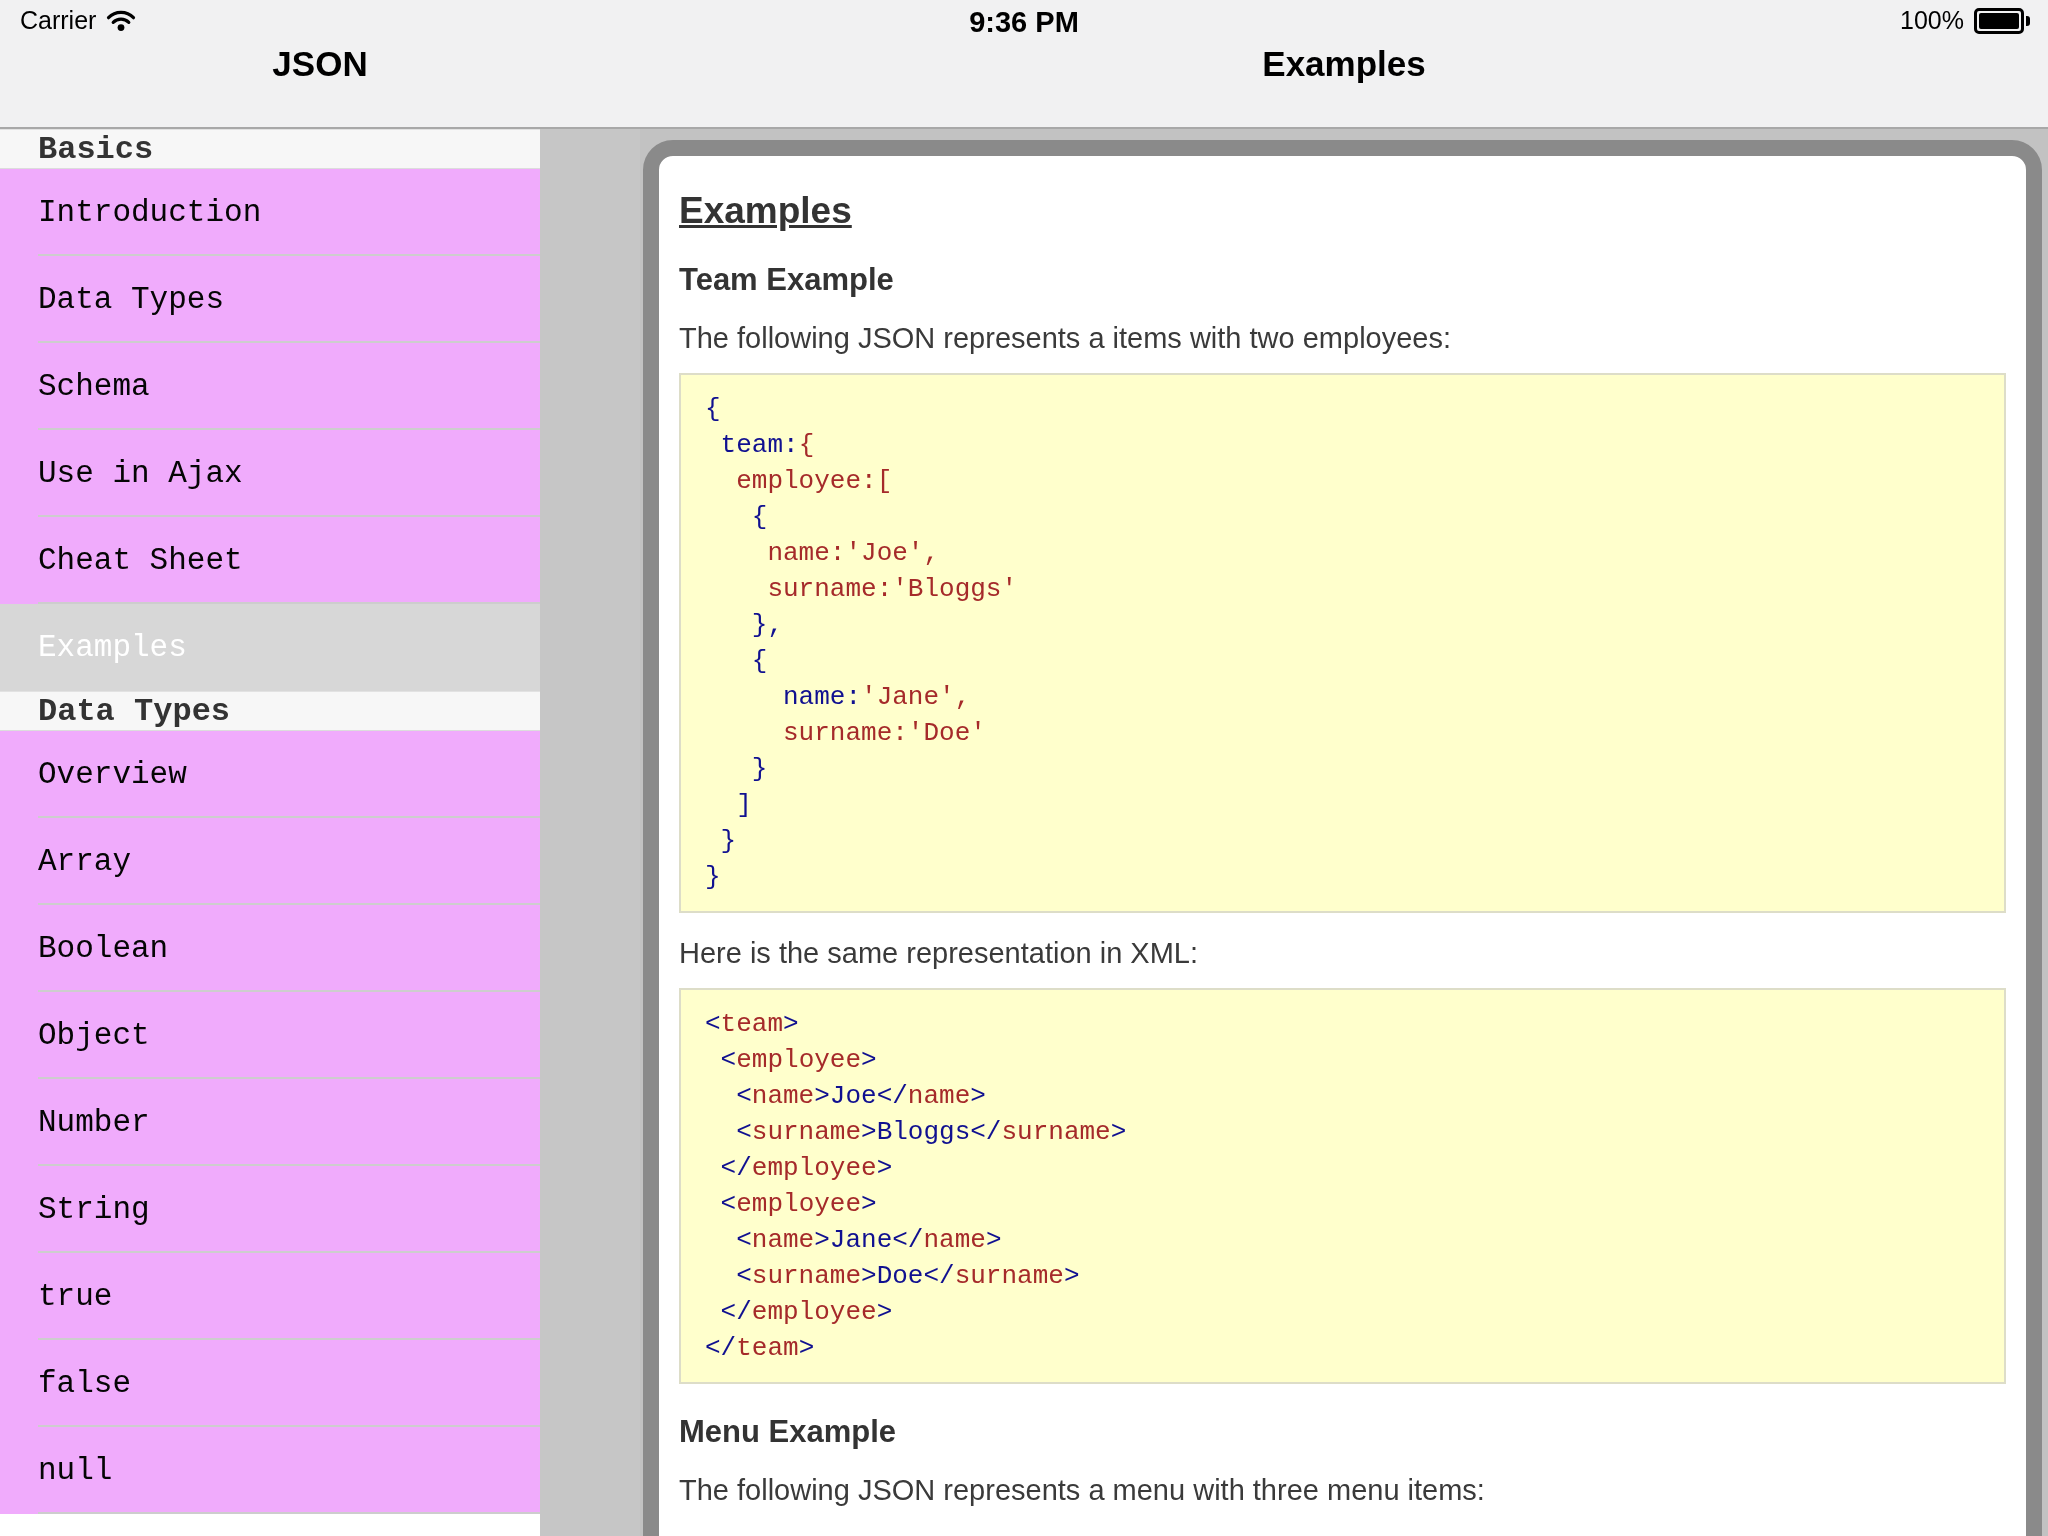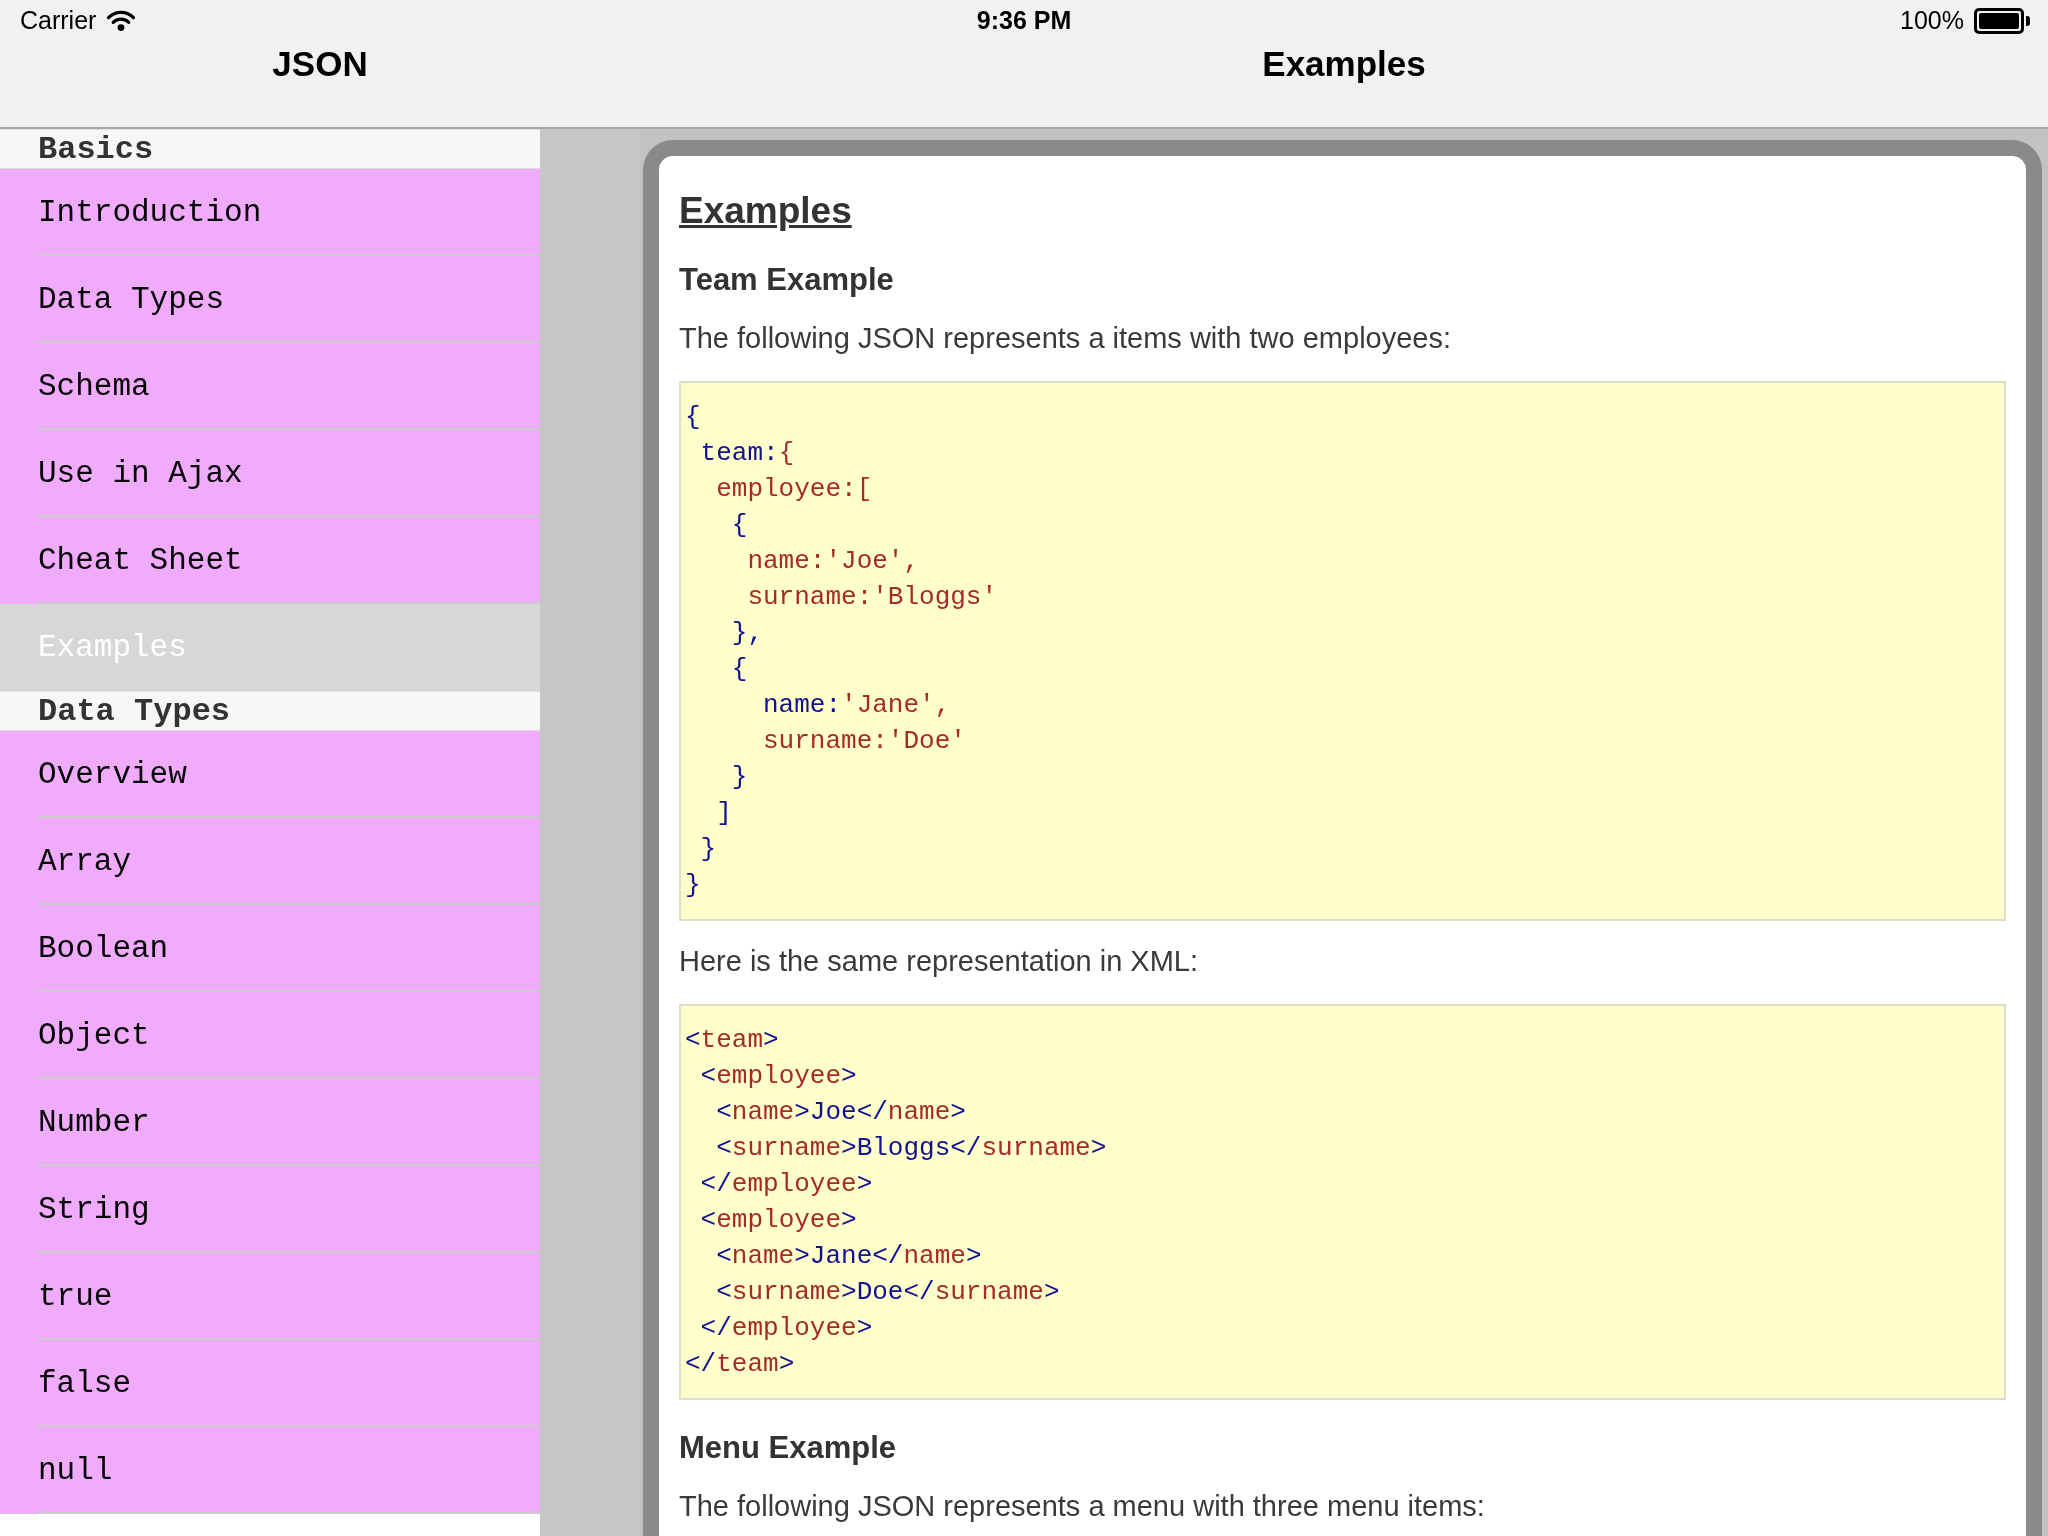--- a/index.html
+++ b/index.html
@@ -9,21 +9,21 @@
     -webkit-font-smoothing:antialiased;
   }
   
   .topbar{
     position:absolute;top:0;left:0;width:2048px;height:129px;
     background:#f1f1f2;border-bottom:2px solid #a8a8a8;box-sizing:border-box;z-index:5;
   }
   .status-left{position:absolute;top:6px;left:20px;display:flex;align-items:center;gap:10px;
     font-size:25px;color:#000;}
   .status-time{position:absolute;top:6px;left:1024px;transform:translateX(-50%);
-    font-size:25px;font-weight:bold;color:#000;}
+    font-size:29px;font-weight:bold;color:#000;}
   .status-right{position:absolute;top:6px;right:18px;display:flex;align-items:center;gap:10px;
     font-size:25px;color:#000;text-align:center;}
   .batt{display:flex;align-items:center;}
   .batt-body{display:inline-block;width:44px;height:20px;border:3px solid #000;border-radius:5px;position:relative;}
   .batt-fill{position:absolute;top:2px;left:2px;right:2px;bottom:2px;background:#000;border-radius:2px;}
   .batt-nub{width:4px;height:10px;background:#000;border-radius:0 3px 3px 0;margin-left:2px;}
   .nav-title{position:absolute;top:44px;font-size:35px;font-weight:bold;color:#000;white-space:nowrap;}
   .nav-title.sidebar-title{left:320px;transform:translateX(-50%);}
   .nav-title.detail-title{left:1344px;transform:translateX(-50%);}
   
@@ -63,22 +63,22 @@
     font-size:37px;font-weight:bold;text-decoration:underline;color:#333;
     margin:30px 0 0 0;
   }
   .webview .wh2{
     font-size:31px;font-weight:bold;color:#333;margin:30px 0 0 0;
   }
   .webview .wp{
     font-size:29px;color:#3a3a3a;margin:24px 0 0 0;
   }
   .webview pre{
-    margin:26px 0 0 0;background:#ffffcc;border:2px solid #ddddc8;
-    padding:16px 4px;font-family:"Liberation Mono",monospace;
+    margin:18px 0 0 0;background:#ffffcc;border:2px solid #ddddc8;
+    padding:16px 24px;font-family:"Liberation Mono",monospace;
     font-size:26px;line-height:36px;white-space:pre;overflow:hidden;color:#101090;
   }
   .c-b{color:#101090;}
   .c-r{color:#a52a2a;}
 </style>
 </head>
 <body>
 
 <div class="screen">
 

